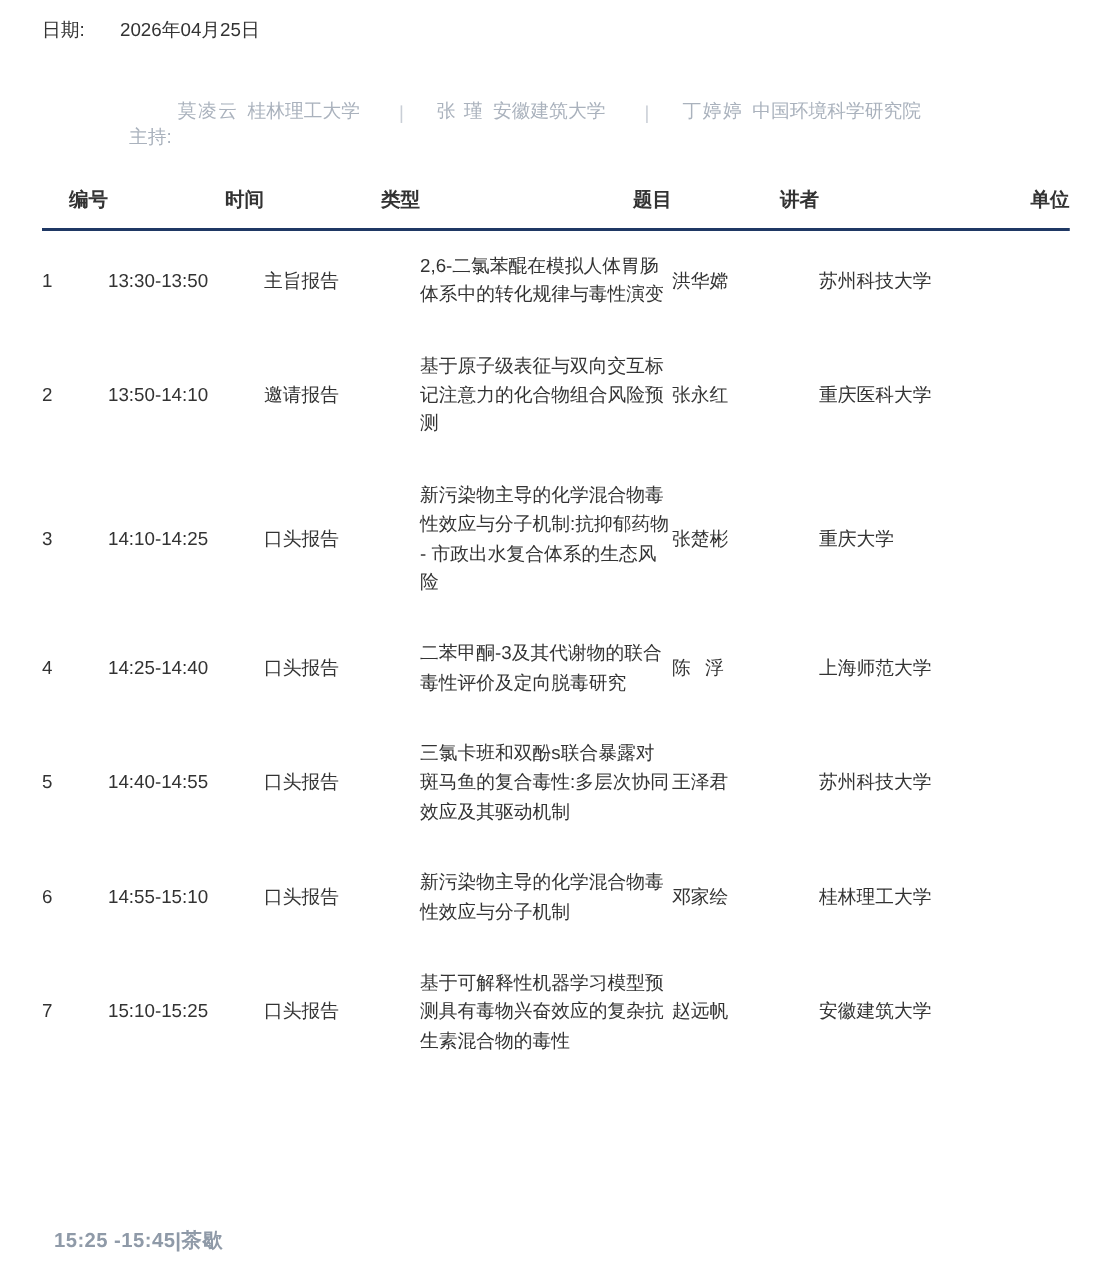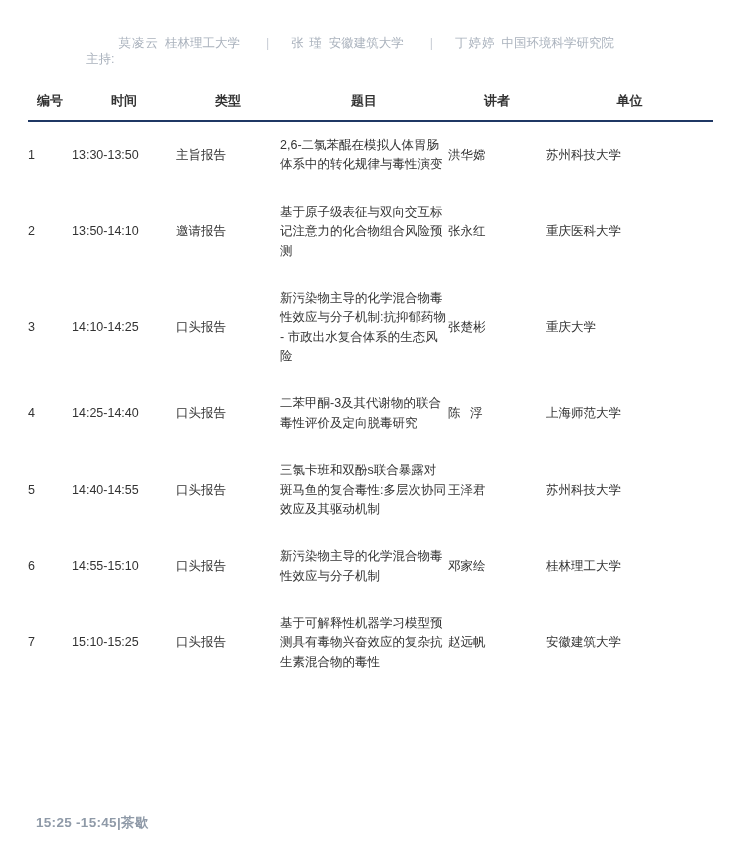--- a/index.html
+++ b/index.html
@@ -77,21 +77,21 @@
     margin: 0 22px;
     color: #c9ced6;
   }
   table.schedule {
     width: 100%;
     border-collapse: collapse;
     margin-top: 18px;
     font-size: 12.5px;
   }
   table.schedule thead th {
-    text-align: center;
+    text-align: right;
     font-weight: bold;
     color: #333;
     font-size: 13px;
     padding: 6px 0 10px 0;
     border-bottom: 2px solid #1f3864;
   }
   table.schedule tbody td {
     vertical-align: middle;
     padding: 14px 0;
     color: #333;
@@ -102,35 +102,39 @@
   .col-type { width: 104px; }
   .col-topic { width: 168px; padding-right: 22px; }
   .col-speaker { width: 98px; }
   .col-unit { width: auto; }
   .speaker-spaced {
     letter-spacing: 3px;
   }
   .footer-bar {
     position: absolute;
     left: 28px;
-    bottom: 36px;
+    bottom: 24px;
     font-size: 13.5px;
     font-weight: bold;
     color: #8f9aa8;
     padding-left: 8px;
     letter-spacing: 0.3px;
   }
 </style>
 </head>
 <body>
 
 <div class="page">
 
 
   <div class="meta">
+    <div class="meta-row">
+      <span class="meta-label">日期:</span>
+      <span class="meta-value">2026年04月25日</span>
+    </div>
   </div>
 
 
   <div class="chairs">
     <span class="chair-label">主持:</span>
     <span class="chair-name">莫凌云</span>
     <span class="chair-aff">桂林理工大学</span>
     <span class="chair-sep">|</span>
     <span class="chair-name">张 瑾</span>
     <span class="chair-aff">安徽建筑大学</span>

